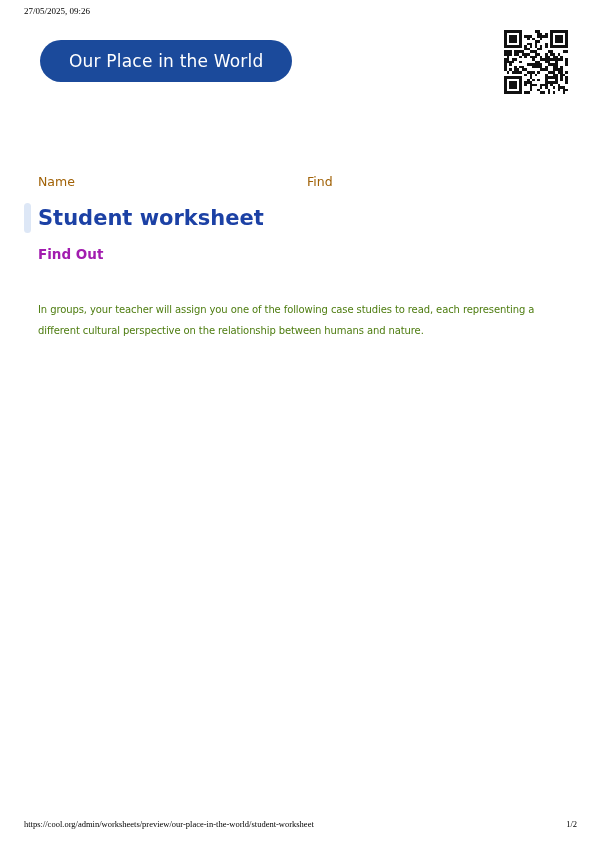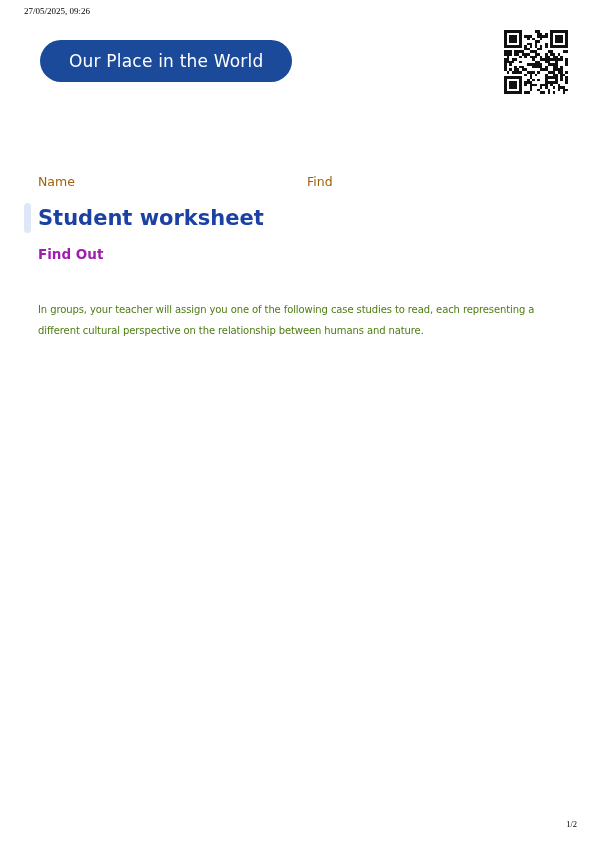--- a/index.html
+++ b/index.html
@@ -402,14 +402,15 @@
 
 <div class="heading-block">
   <div class="accent-bar"></div>
   <h1 class="page-title">Student worksheet</h1>
 </div>
 
 <div class="find-out">Find Out</div>
 <div class="paragraph">In groups, your teacher will assign you one of the following case studies to read, each representing a different cultural perspective on the relationship between humans and nature.</div>
 
 <div class="print-footer">
+  <span class="url">https://cool.org/admin/worksheets/preview/our-place-in-the-world/student-worksheet</span>
   <span class="page-num">1/2</span>
 </div>
 
 </body></html>

